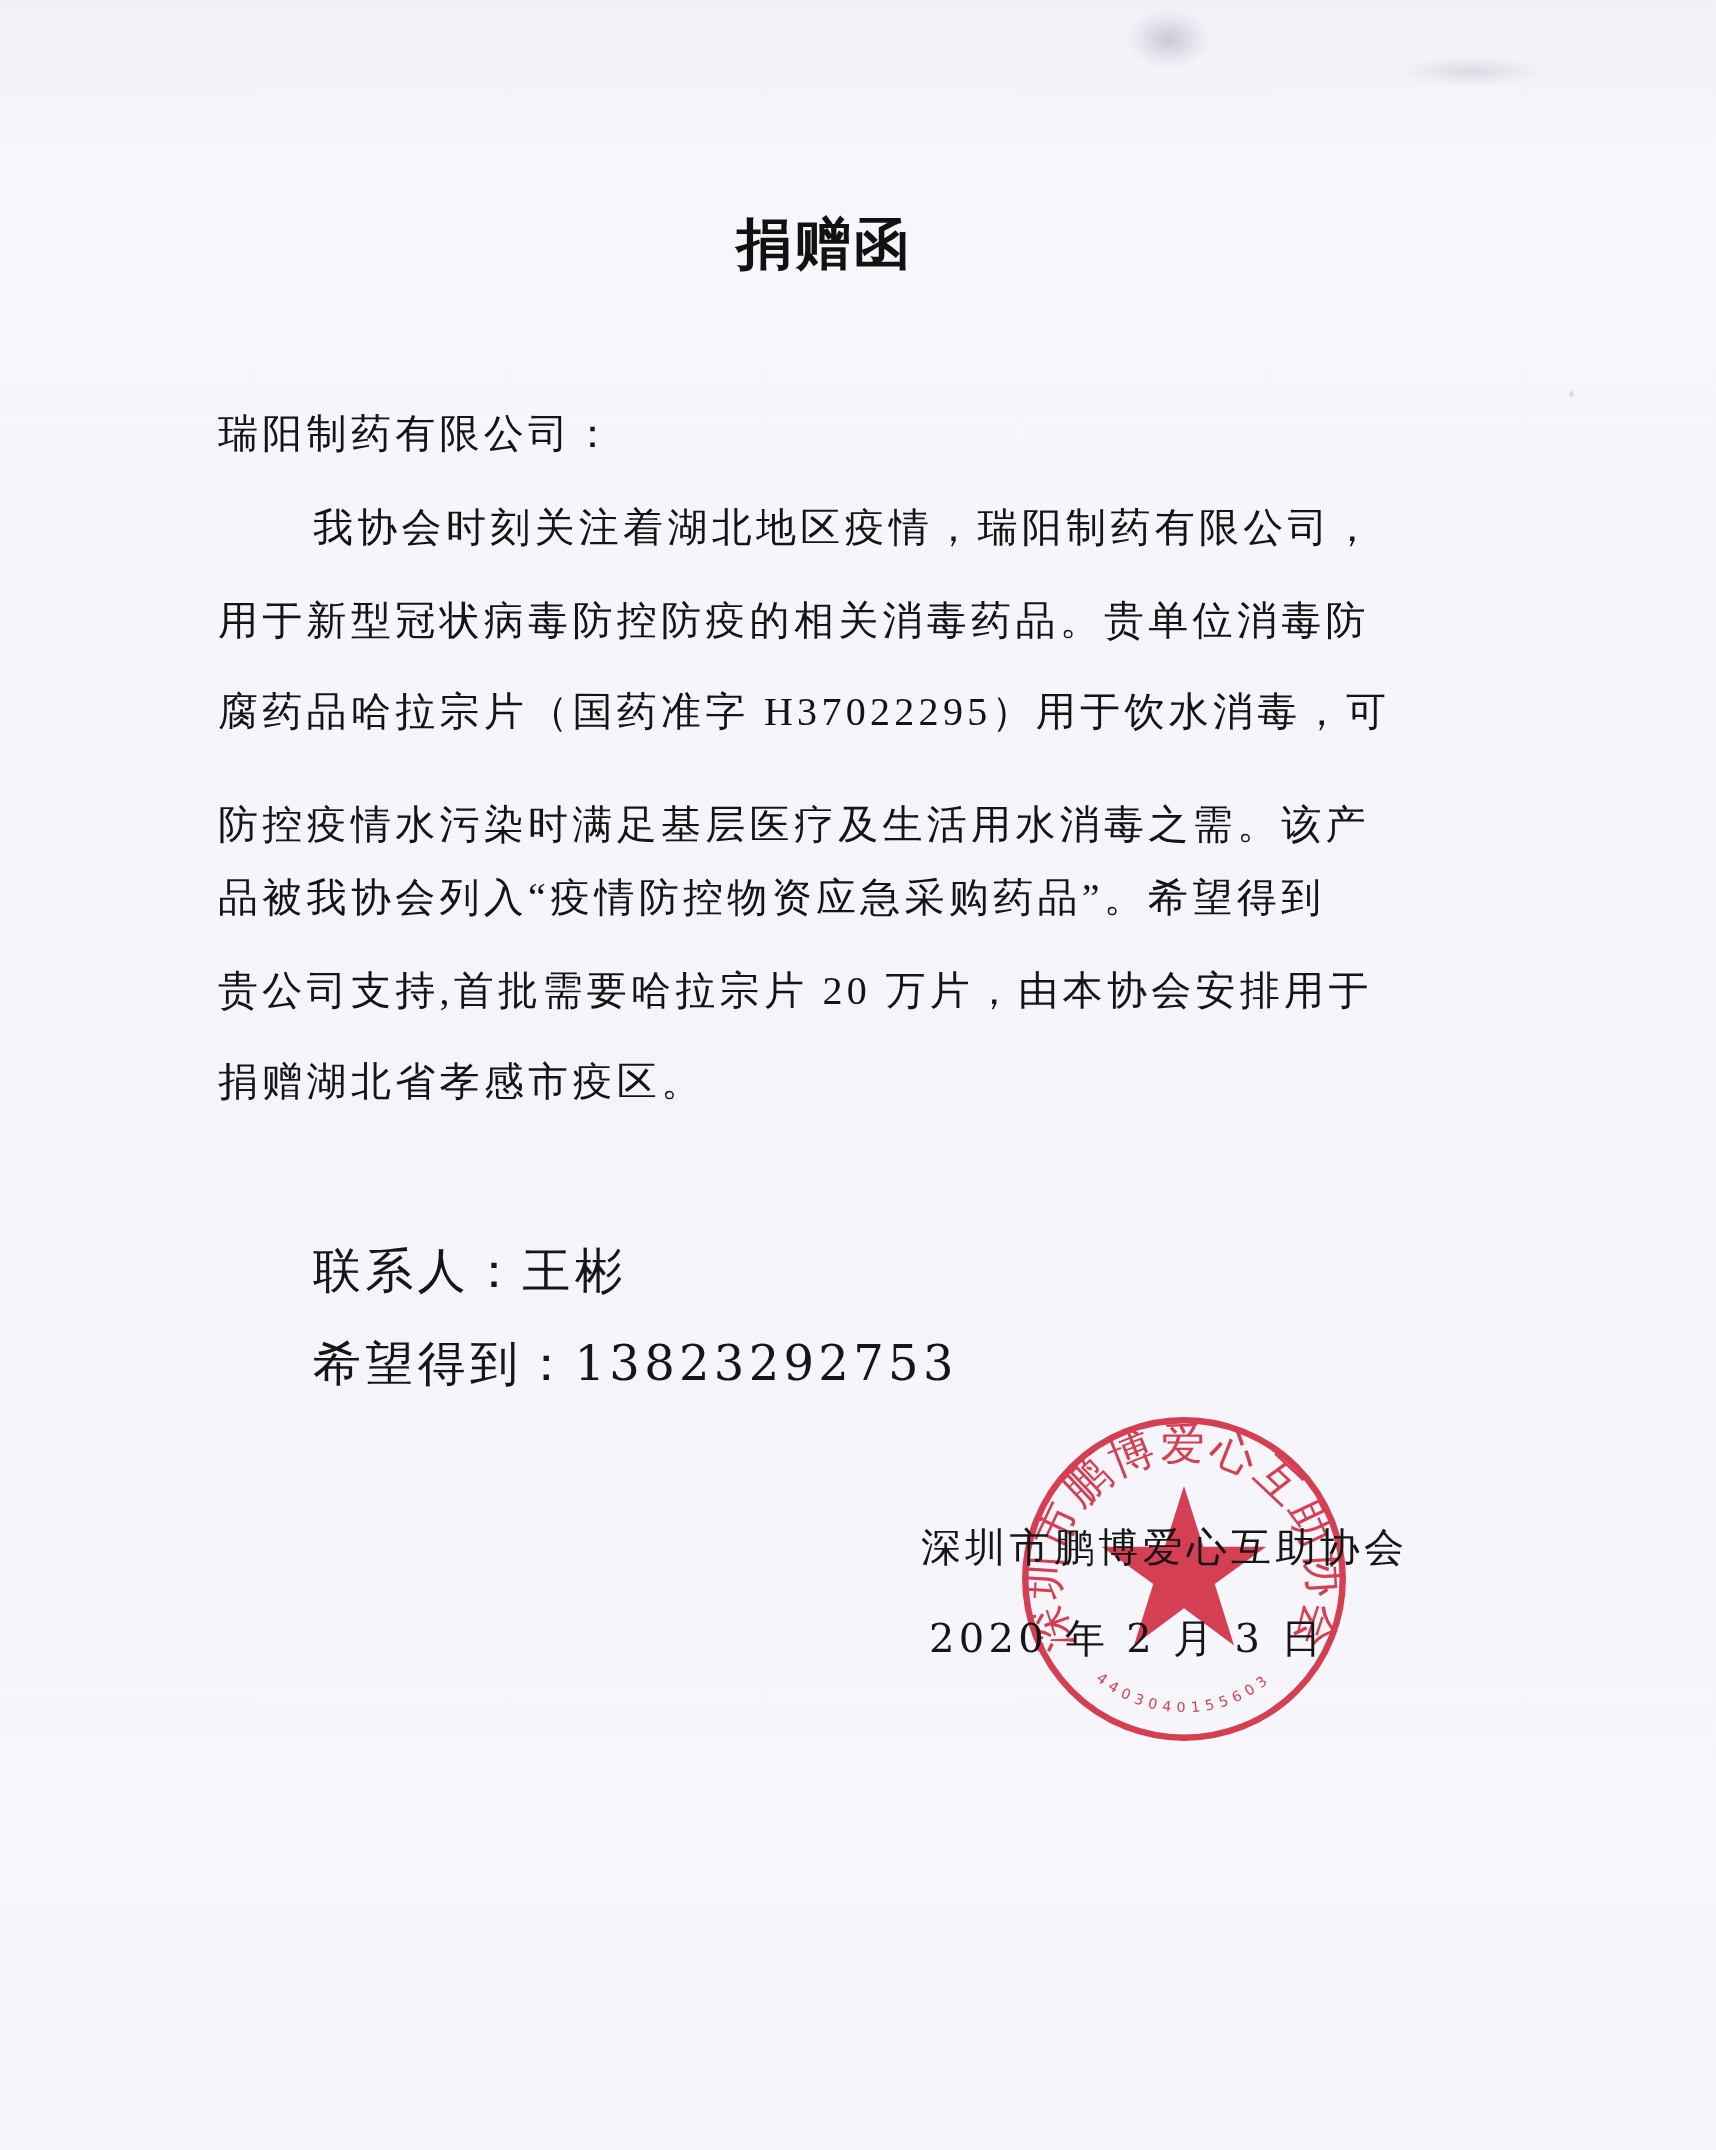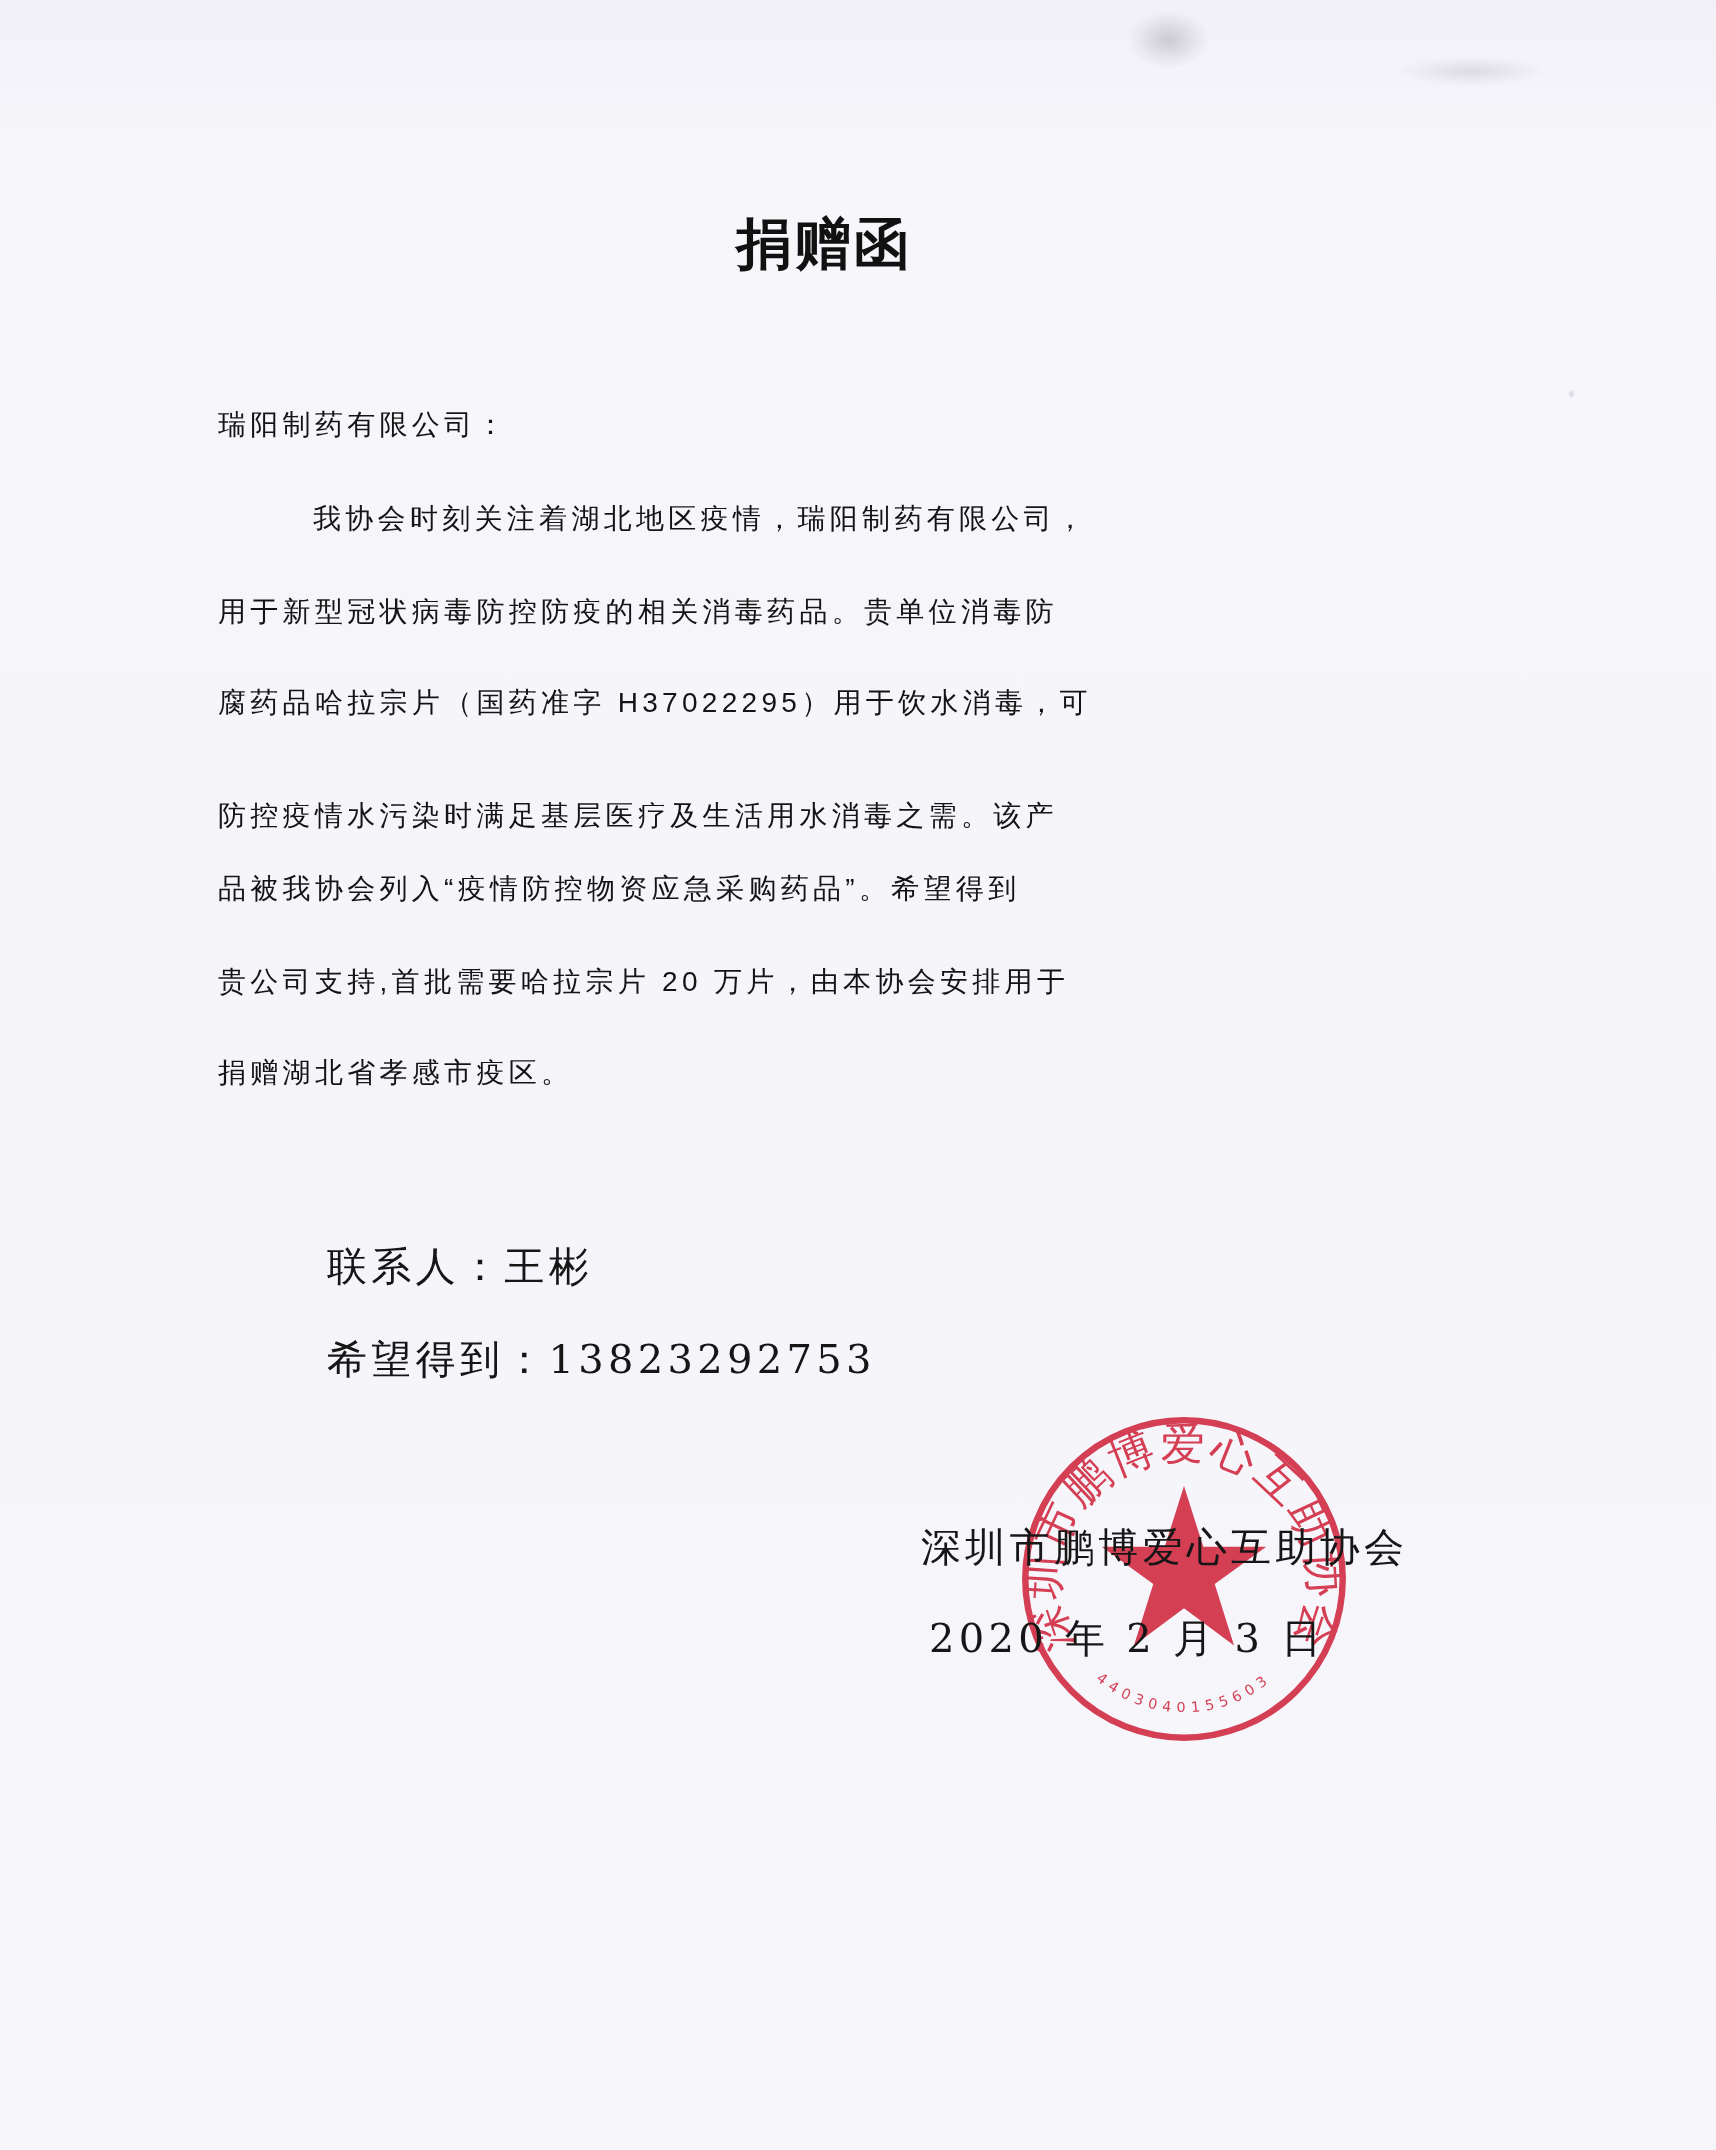--- a/index.html
+++ b/index.html
@@ -31,31 +31,31 @@
       font-size: 56px;
       letter-spacing: 2.9px;
       font-weight: bold;
       font-family: "DejaVu Sans", sans-serif;
       color: #111;
       white-space: nowrap;
     }
     .line {
       position: absolute;
       left: 218px;
-      font-size: 28px;
+      font-size: 40px;
       letter-spacing: 4.3px;
       white-space: nowrap;
-      font-family: Liberation Sans, sans-serif;
+      font-family: Liberation Serif, serif;
       color: #141414;
     }
     .indent { left: 313px; }
     .contact {
       position: absolute;
-      left: 327px;
-      font-size: 40px;
+      left: 313px;
+      font-size: 48px;
       letter-spacing: 4.3px;
       white-space: nowrap;
       font-family: "DejaVu Serif", serif;
       color: #161616;
     }
     .sign {
       position: absolute;
       font-size: 40px;
       letter-spacing: 4.3px;
       white-space: nowrap;

